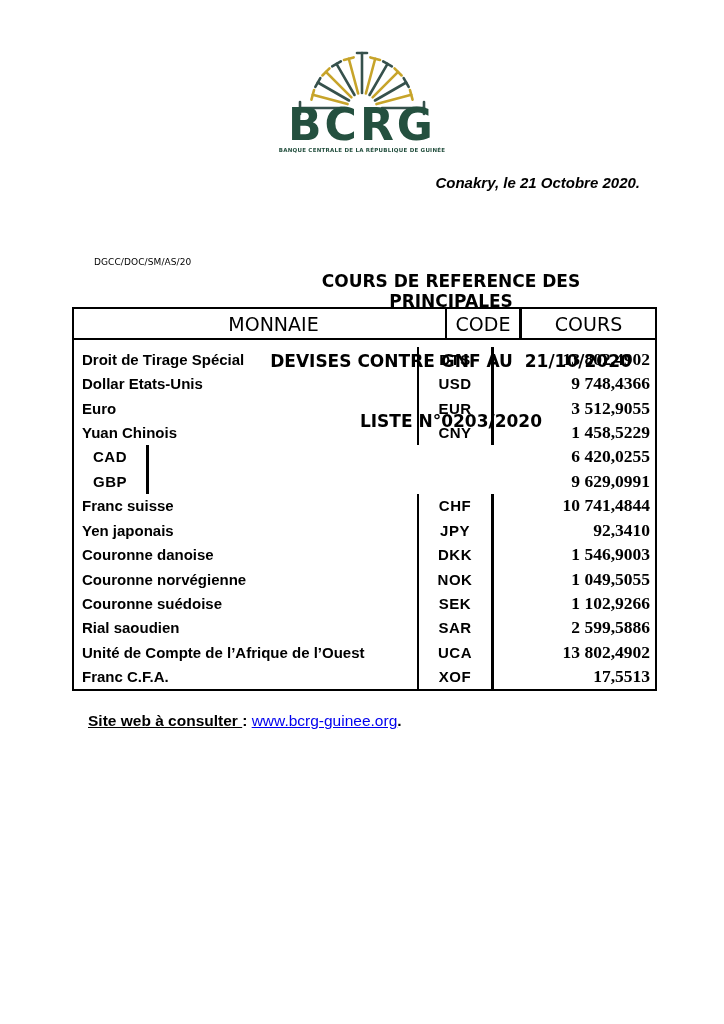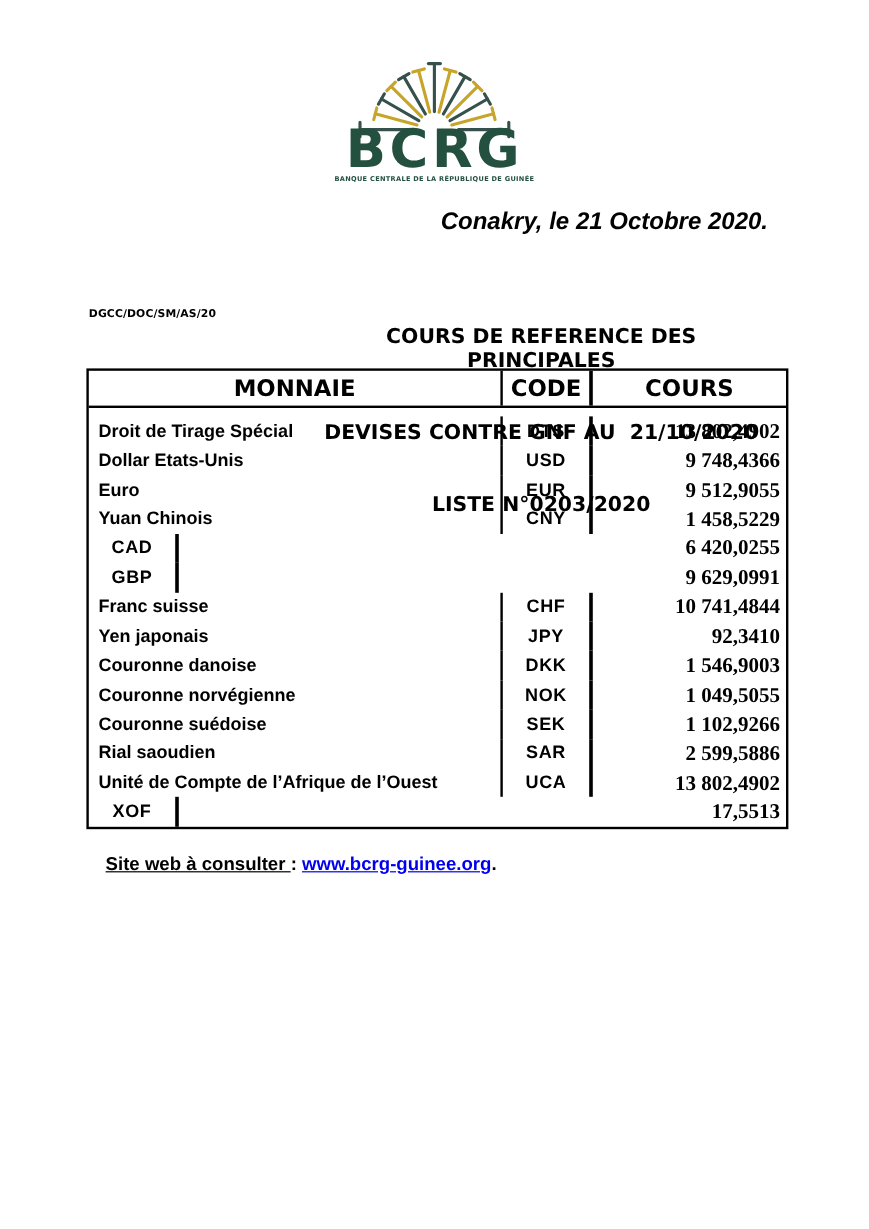--- a/index.html
+++ b/index.html
@@ -26,48 +26,49 @@
   }
   .logo-subtitle {
     font-family: "DejaVu Sans", sans-serif;
     font-weight: bold; font-size: 5.5px; letter-spacing: 0.25px;
     color: var(--logo-green, #24503f);
     margin-top: 1px; white-space: nowrap;
   }
   
   .date-line {
     position: absolute; top: 174px; right: 84px;
-    font-weight: bold; font-style: italic; font-size: 20px;
+    font-weight: bold; font-style: italic; font-size: 15px;
   }
   .ref-number {
-    position: absolute; top: 257px; left: 74px;
-    font-family: "DejaVu Sans", sans-serif;
-    font-weight: bold; font-size: 9px; letter-spacing: 0.1px;
+    position: absolute; top: 257px; left: 94px;
+    font-family: "DejaVu Sans", sans-serif;
+    font-weight: normal; font-size: 9px; letter-spacing: 0.1px;
   }
   
   .doc-title {
     position: absolute; top: 231px; left: 268px; width: 366px;
     text-align: center;
     font-family: "DejaVu Sans", sans-serif;
     font-weight: bold; font-size: 17px; line-height: 20px;
     white-space: pre-wrap;
   }
   
   .rates-table {
     position: absolute; top: 307px; left: 72px;
     width: 585px; height: 384px;
     border: 2px solid #000;
     display: flex; flex-direction: column;
   }
   .thead {
     display: flex; height: 31px; flex: 0 0 31px;
     border-bottom: 2px solid #000;
     font-family: "DejaVu Sans", sans-serif;
-    font-weight: bold; font-size: 19px;
+    font-weight: normal; font-size: 19px;
     align-items: center;
+    padding-left: 28px;
   }
   .tbody { display: flex; flex-direction: column; flex: 1; padding-top: 7px; }
   .trow { display: flex; flex: 1; align-items: center; }
   .c1 { width: 345px; border-right: 2px solid #000; align-self: stretch;
         display: flex; align-items: center; }
   .c2 { width: 75px; border-right: 3px solid #000; align-self: stretch;
         display: flex; align-items: center; justify-content: center; }
   .c3 { flex: 1; align-self: stretch;
         display: flex; align-items: center; justify-content: flex-end; }
   .thead .c1, .thead .c2 { justify-content: center; }
@@ -83,21 +84,21 @@
     white-space: nowrap;
   }
   
   .footer-line {
     position: absolute; top: 712px; left: 88px;
     font-weight: bold; font-size: 15.5px;
   }
   .footer-label { text-decoration: underline; }
   .site-link {
     color: var(--link-blue, #0000EE);
-    text-decoration: underline; font-weight: bold;
+    text-decoration: underline; font-weight: normal;
   }
 </style>
 </head>
 <body>
 
 <div class="logo">
   <span class="logo-rays">
     <svg viewBox="0 0 132 72" width="132" height="72" xmlns="http://www.w3.org/2000/svg">
       <g id="pin-fan">
           <line x1="46" y1="64" x2="4" y2="63.99999999999999" stroke="#36514c" stroke-width="2.6" stroke-linecap="round"></line>
@@ -176,21 +177,21 @@
       </div>
 
       <div class="trow">
         <div class="c1">
           <span class="cell-name">Euro</span>
         </div>
         <div class="c2">
           <span class="cell-code">EUR</span>
         </div>
         <div class="c3">
-          <span class="cell-cours">9 512,9055</span>
+          <span class="cell-cours">3 512,9055</span>
         </div>
       </div>
 
       <div class="trow">
         <div class="c1">
           <span class="cell-name">Yuan Chinois</span>
         </div>
         <div class="c2">
           <span class="cell-code">CNY</span>
         </div>
@@ -295,20 +296,23 @@
         </div>
         <div class="c2">
           <span class="cell-code">UCA</span>
         </div>
         <div class="c3">
           <span class="cell-cours">13 802,4902</span>
         </div>
       </div>
 
       <div class="trow">
+        <div class="c1">
+          <span class="cell-name">Franc C.F.A.</span>
+        </div>
         <div class="c2">
           <span class="cell-code">XOF</span>
         </div>
         <div class="c3">
           <span class="cell-cours">17,5513</span>
         </div>
       </div>
     </div>
 </div>
 

